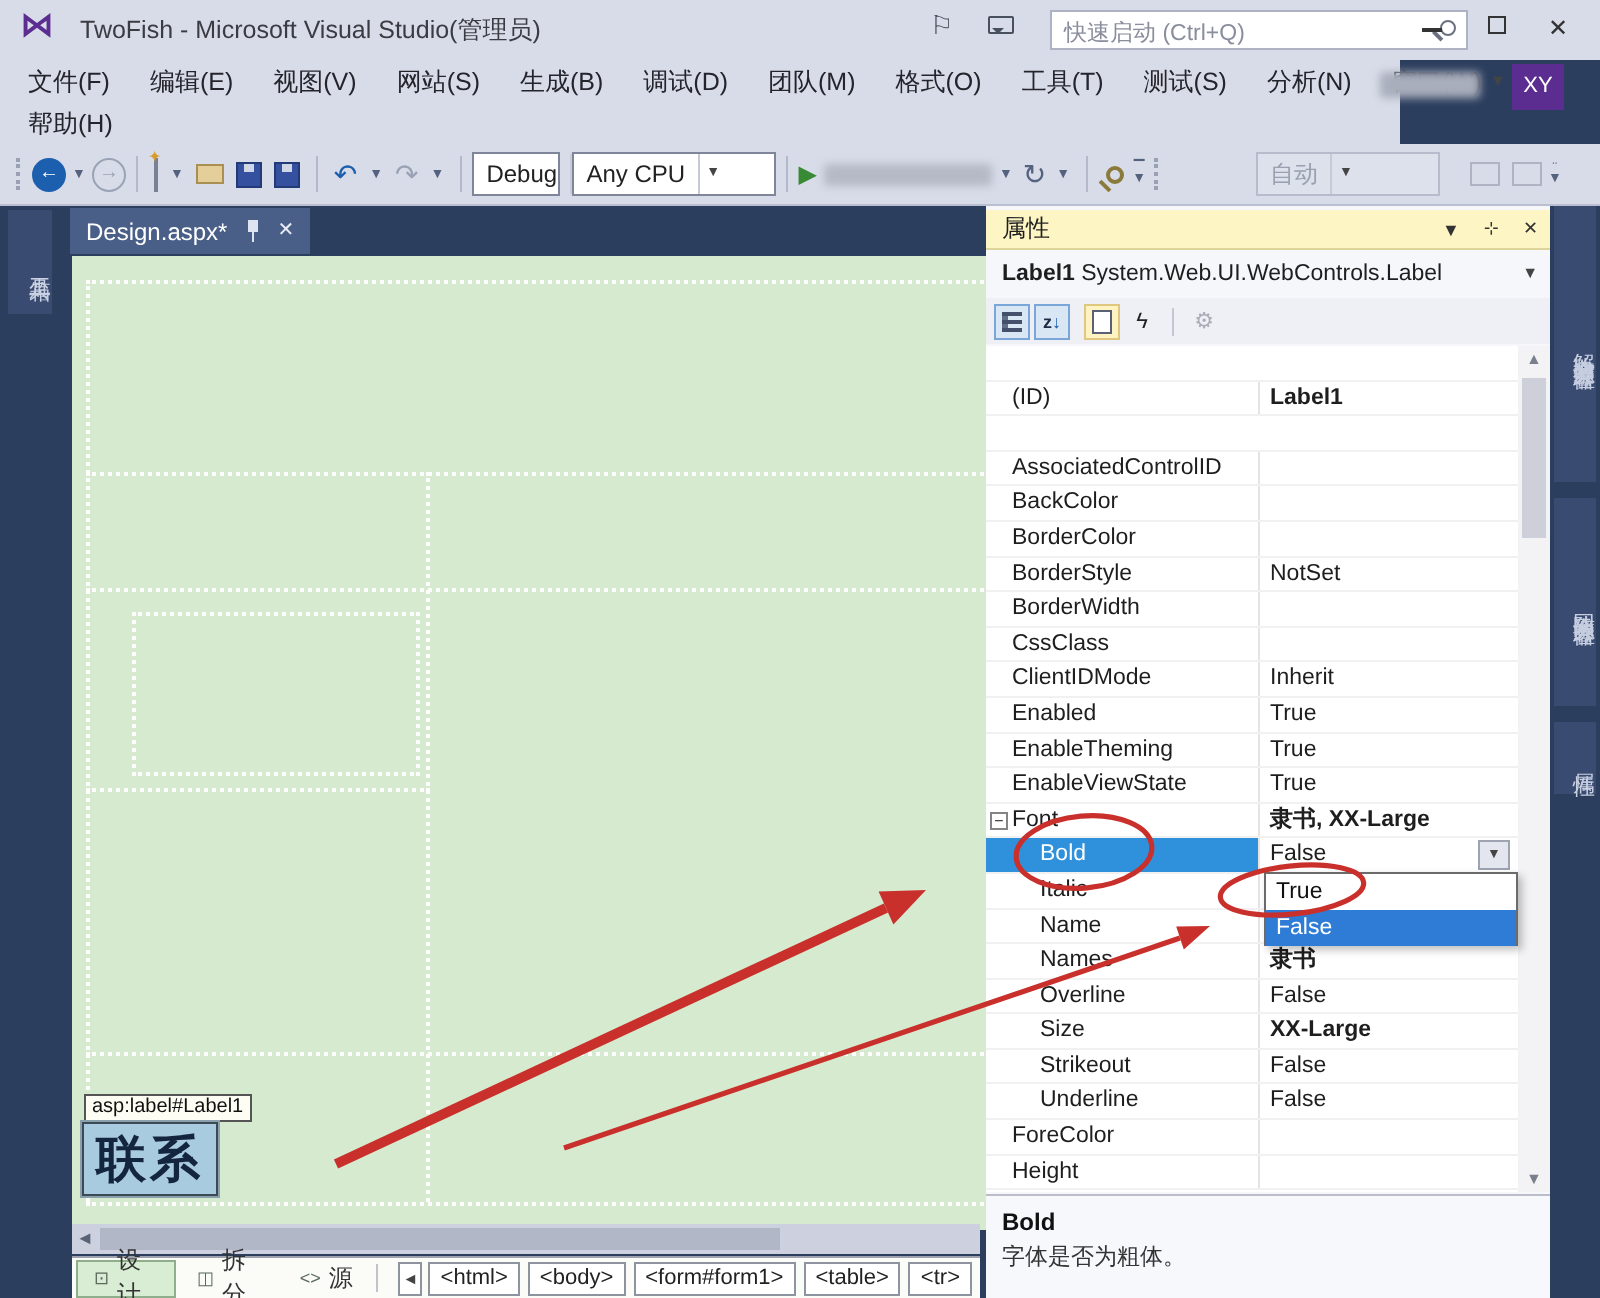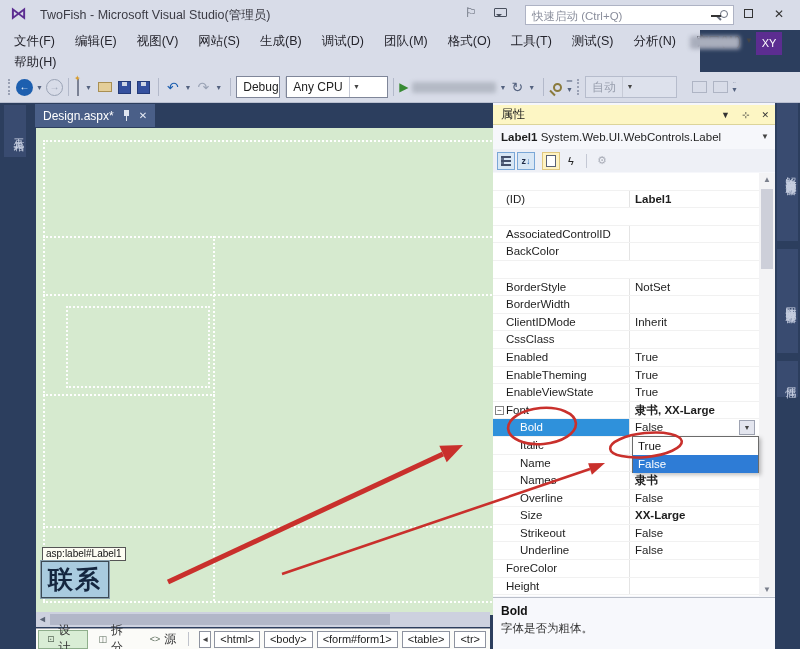--- a/index.html
+++ b/index.html
@@ -241,21 +241,21 @@
       <span class="caret">▼</span>
       <span class="refresh">↻</span>
       <span class="caret">▼</span>
       <span class="tsep"></span>
       <span class="findic"></span>
       <span class="ovf">
           <span>▔</span>
           <span>▼</span>
         </span>
       <span class="grip"></span>
-      <span class="combo dis" style="width:92px;">
+      <span class="combo dis" style="width:92px;margin-left:43px;">
         <span class="cv">自动</span>
           <span class="cbtn">▼</span>
       </span>
       <span style="width:12px;"></span>
       <span class="sq-dis"></span>
       <span class="sq-dis"></span>
       <span class="ovf">
           <span>¨</span>
           <span>▼</span>
         </span>
@@ -355,37 +355,38 @@
           </div>
           <div class="prow">
             <span class="plabel">AssociatedControlID</span>
             <span class="pvalue"></span>
           </div>
           <div class="prow">
             <span class="plabel">BackColor</span>
             <span class="pvalue"></span>
           </div>
           <div class="prow">
+            <span class="plabel">BorderColor</span>
             <span class="pvalue"></span>
           </div>
           <div class="prow">
             <span class="plabel">BorderStyle</span>
             <span class="pvalue">NotSet</span>
           </div>
           <div class="prow">
             <span class="plabel">BorderWidth</span>
             <span class="pvalue"></span>
           </div>
           <div class="prow">
+            <span class="plabel">CssClass</span>
+            <span class="pvalue"></span>
+          </div>
+          <div class="prow">
             <span class="plabel">ClientIDMode</span>
             <span class="pvalue">Inherit</span>
-          </div>
-          <div class="prow">
-            <span class="plabel">CssClass</span>
-            <span class="pvalue"></span>
           </div>
           <div class="prow">
             <span class="plabel">Enabled</span>
             <span class="pvalue">True</span>
           </div>
           <div class="prow">
             <span class="plabel">EnableTheming</span>
             <span class="pvalue">True</span>
           </div>
           <div class="prow">

